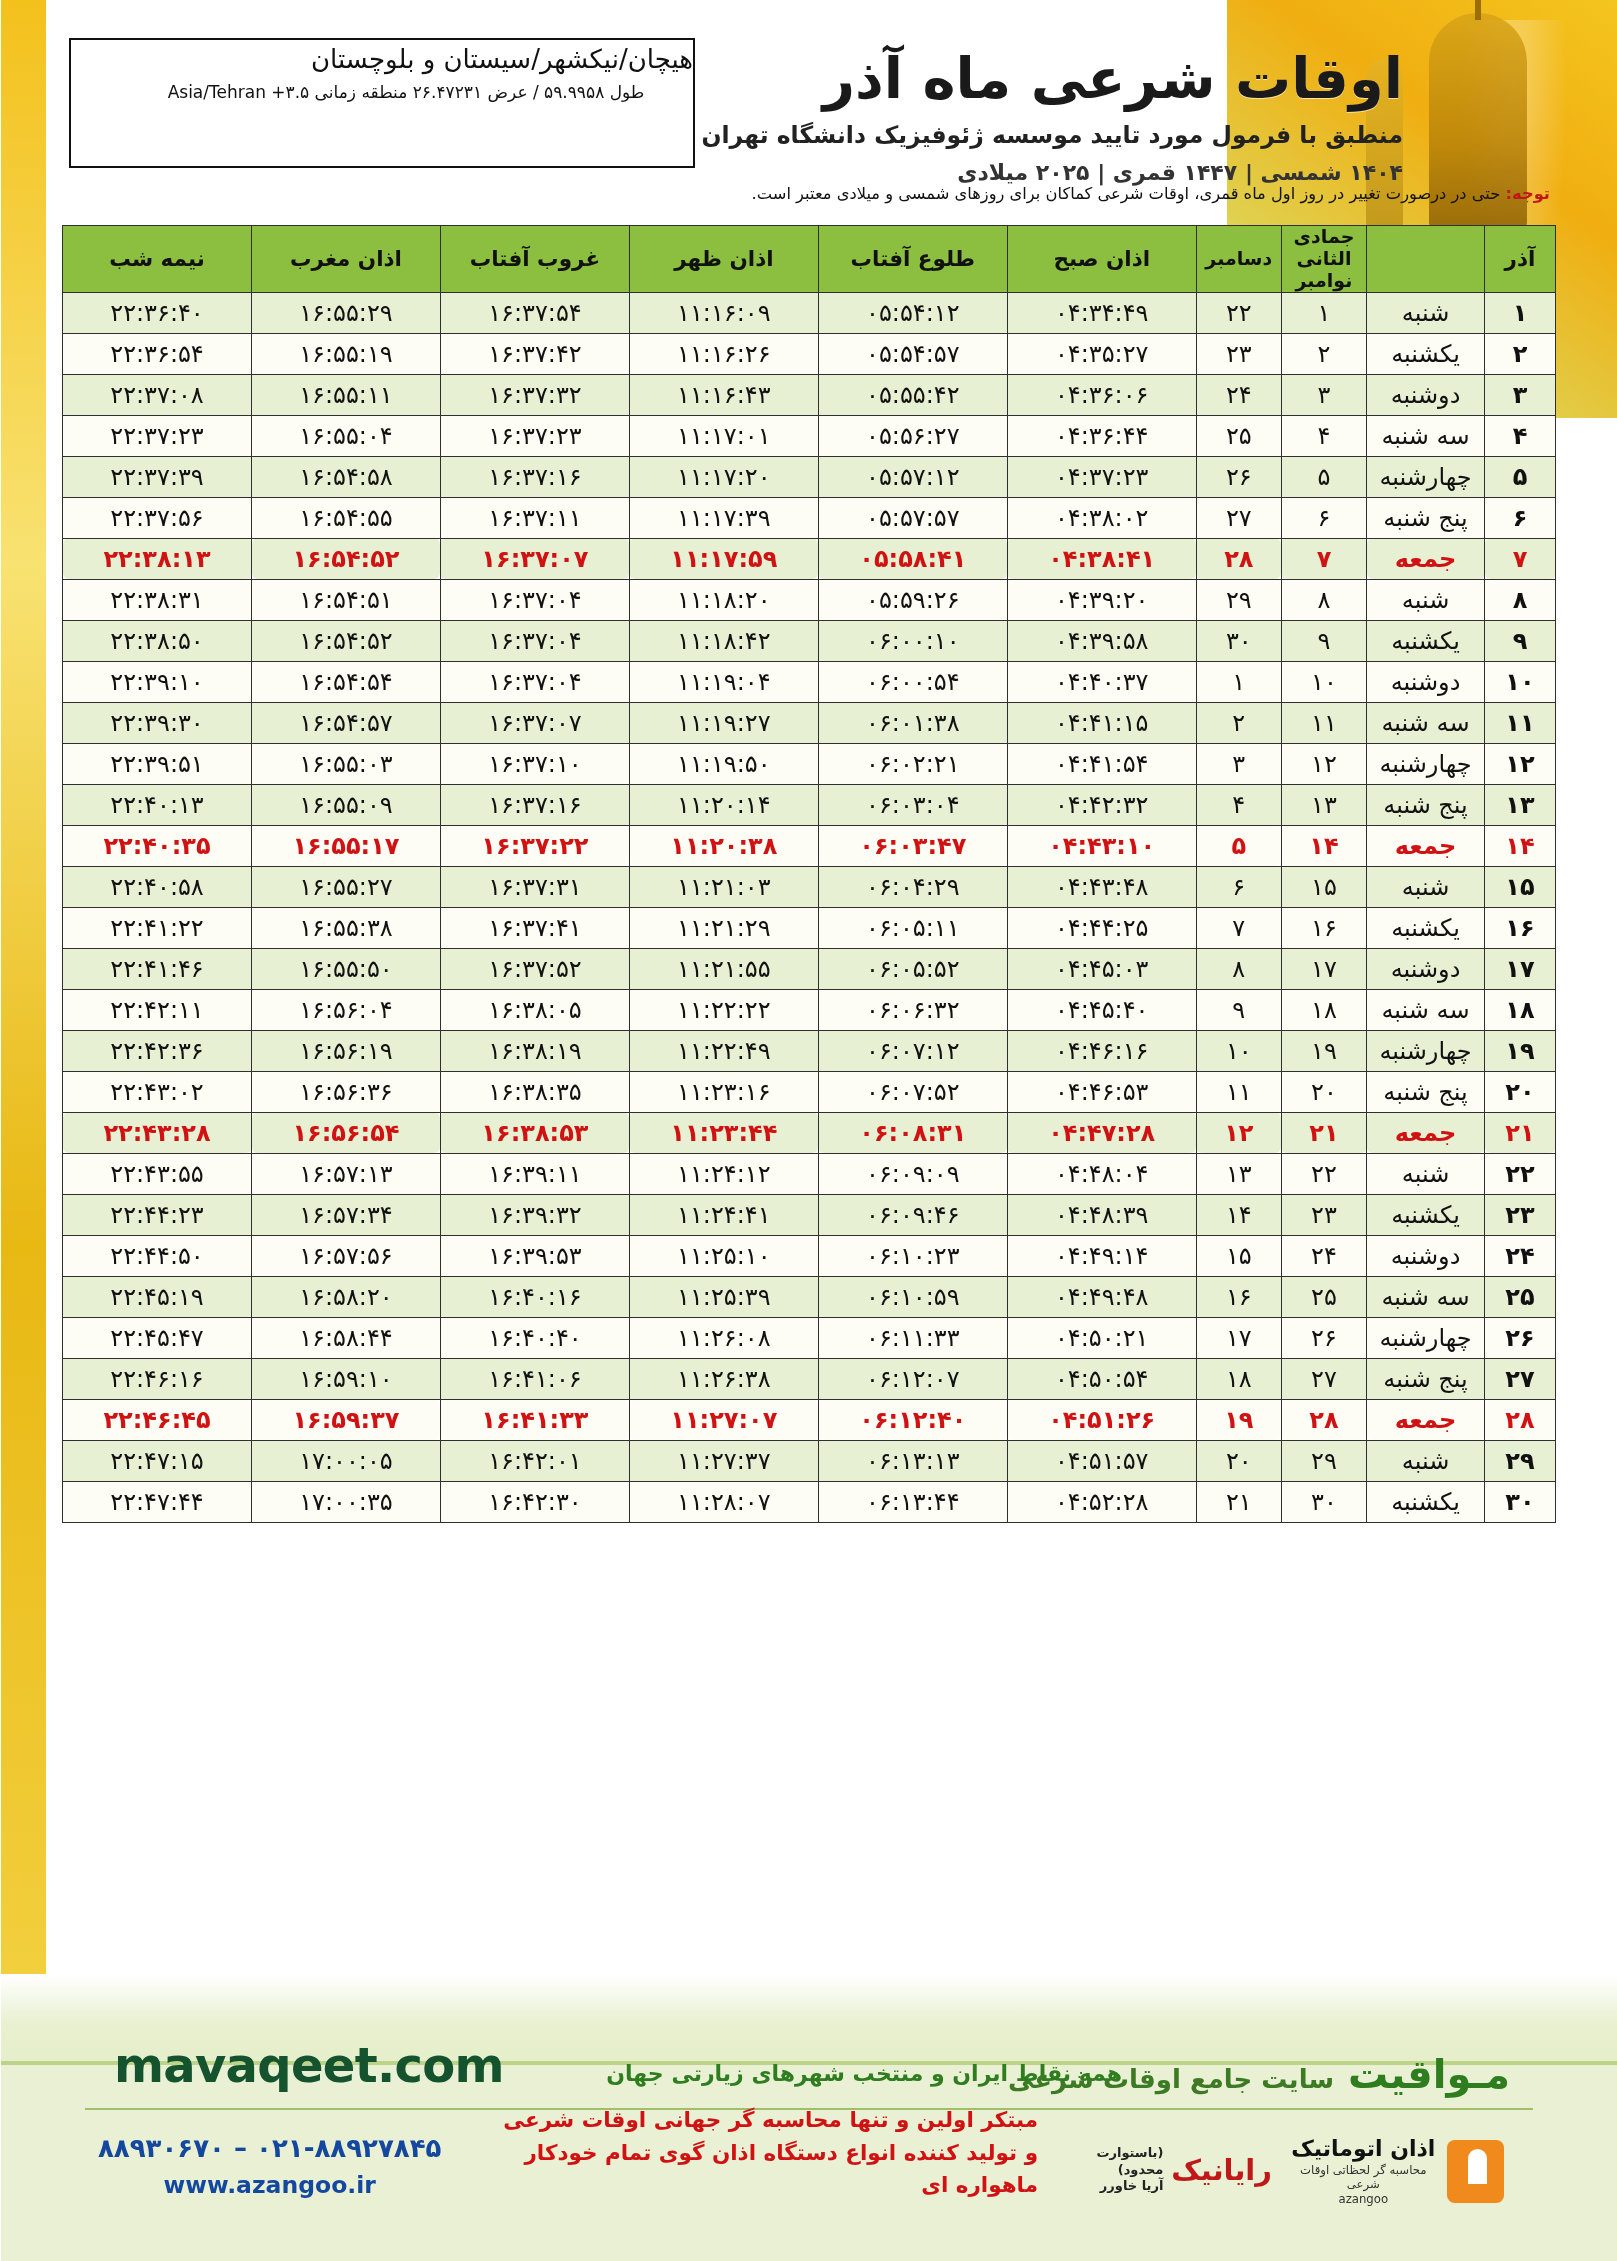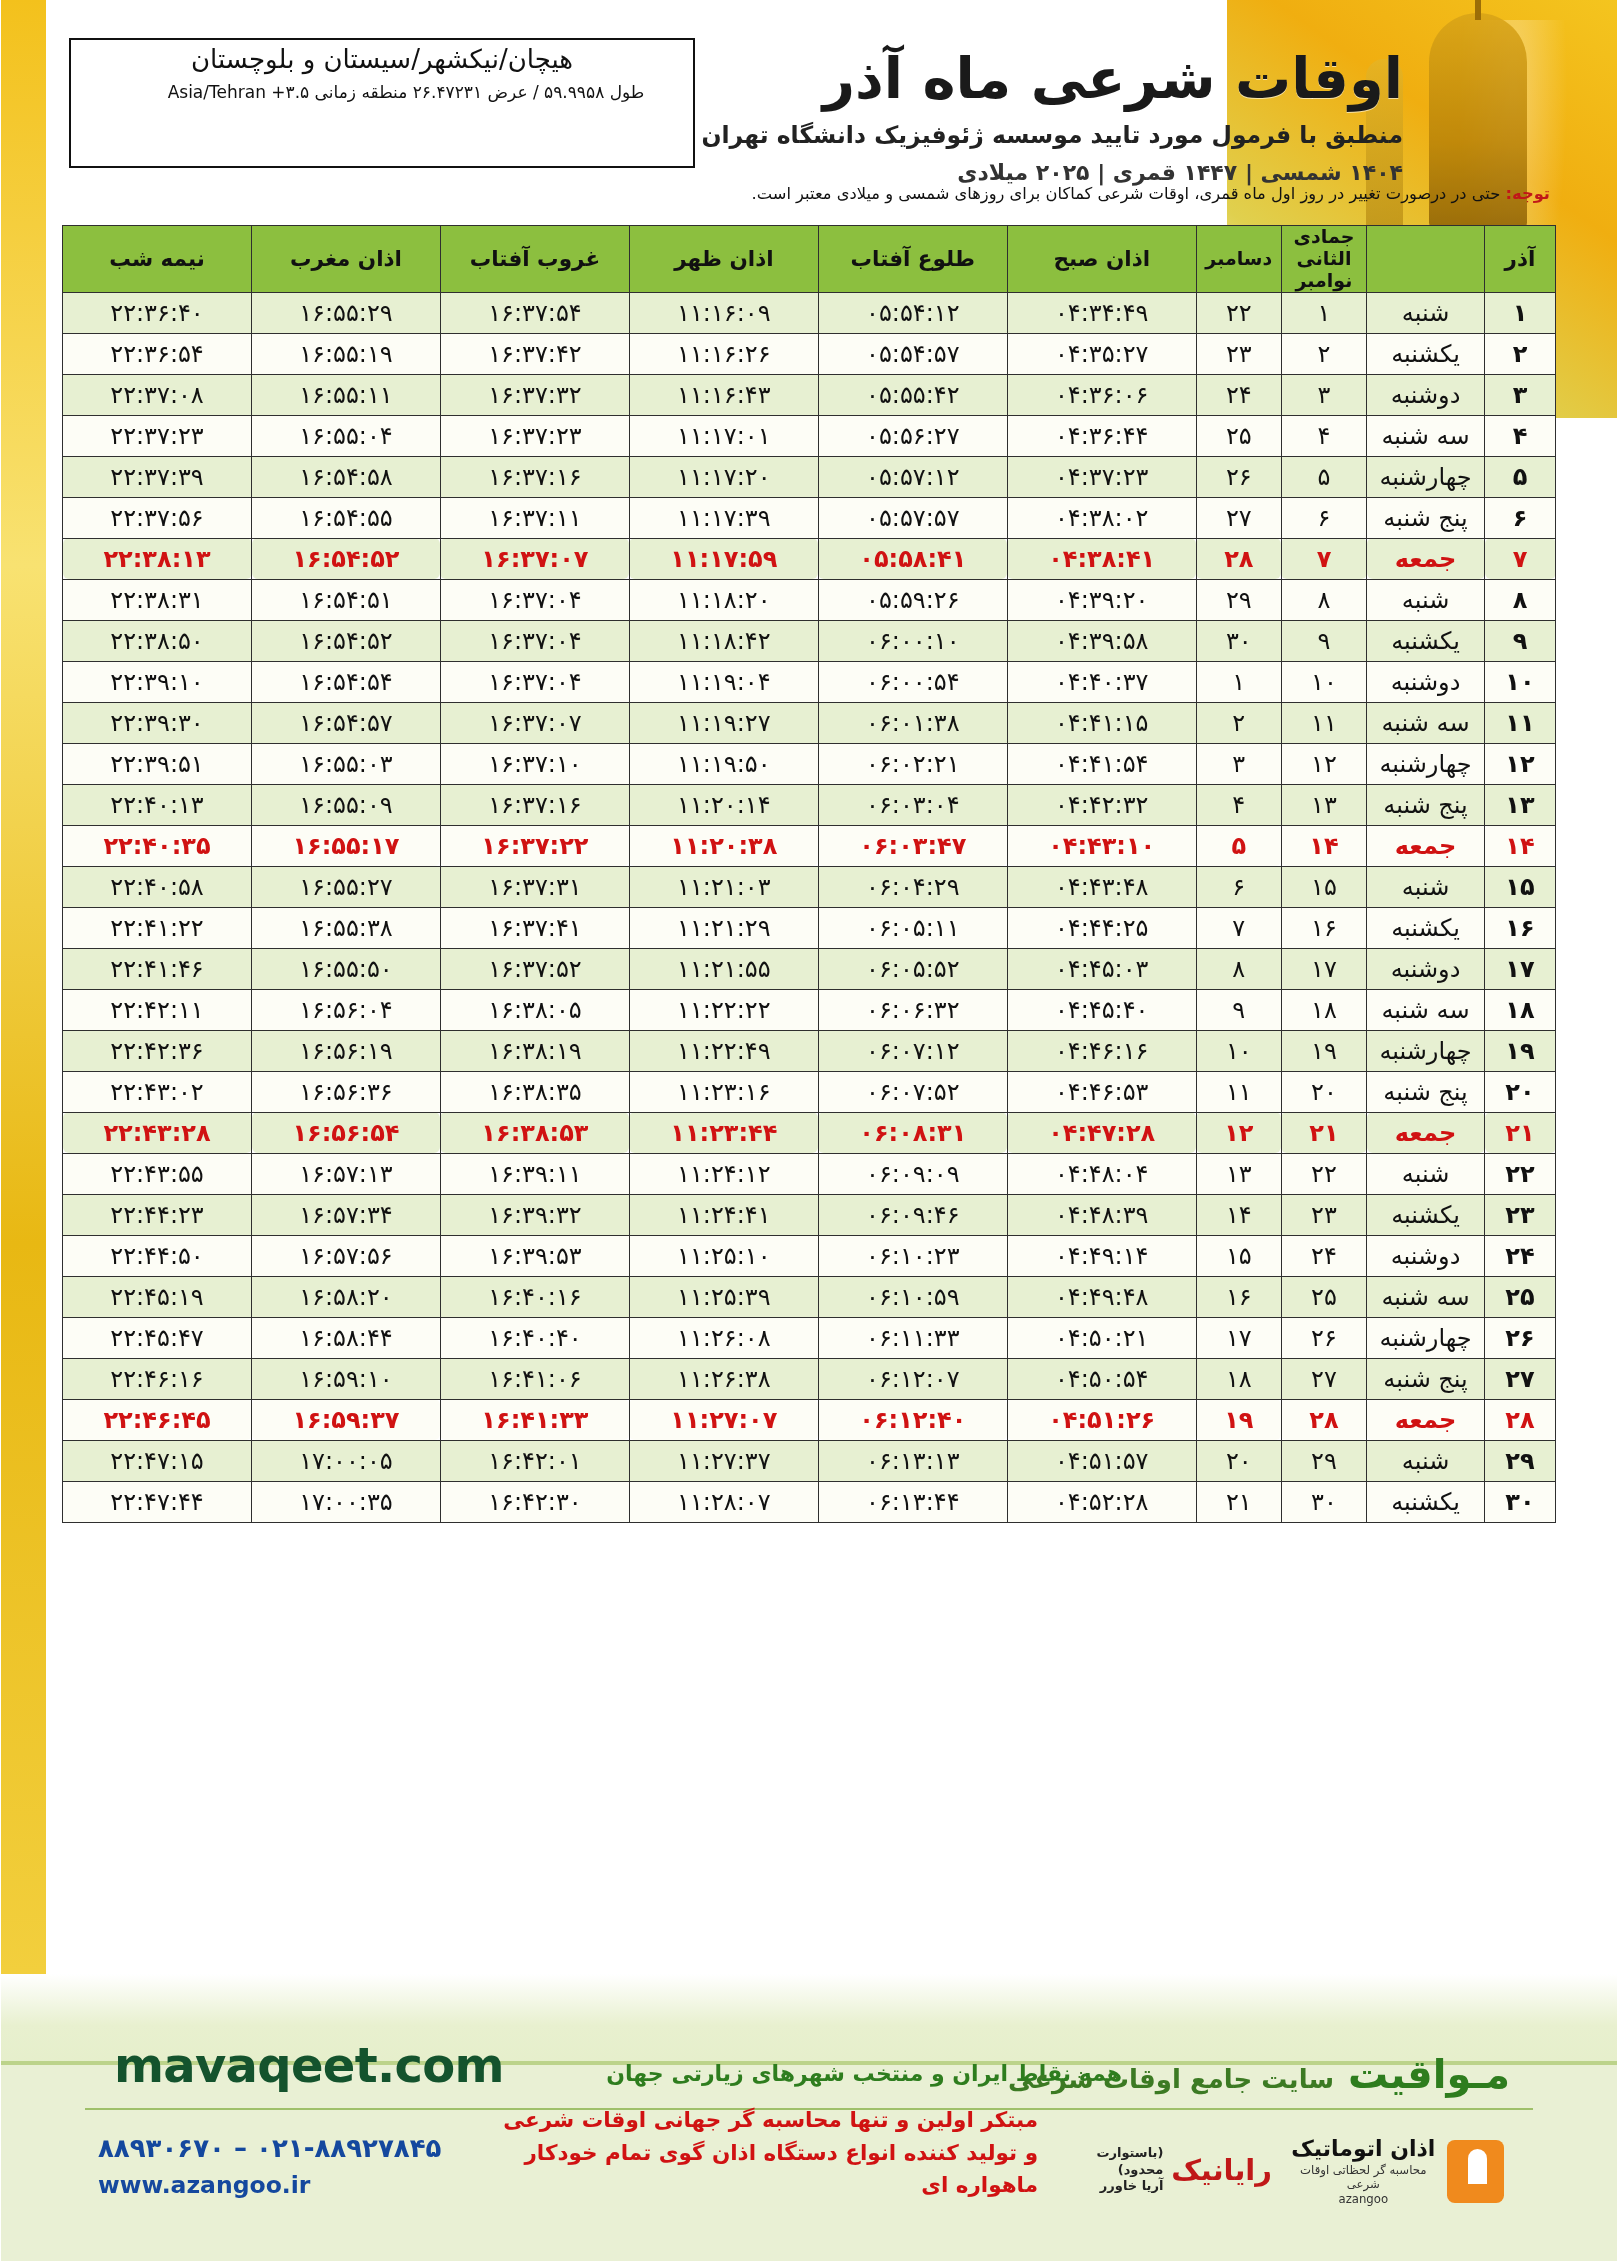--- a/index.html
+++ b/index.html
@@ -56,21 +56,21 @@
   .dates{
     position:absolute;right:215px;top:160px;
     font-size:22px;color:#333;font-weight:bold;
   }
   
   .locbox{
     position:absolute;left:69px;top:38px;width:626px;height:130px;
     border:2px solid #111;background:#fff;box-sizing:border-box;text-align:center;
   }
   .loc-city{font-size:35px;font-weight:bold;color:#111;margin-top:9px;}
-  .loc-sub{font-size:26px;color:#111;margin-top:3.9px;}
+  .loc-sub{font-size:26px;color:#111;margin-top:3.9px;text-align:right;}
   .loc-geo{font-size:17px;color:#111;margin-top:7.8px;margin-left:48px;}
   
   .note{
     position:absolute;left:69px;top:184px;width:1481px;text-align:right;
     font-size:16.3px;color:#111;
   }
   .note b{color:#c01818;}
   
   table.prayer{
     position:absolute;left:62px;top:225px;width:1494px;
@@ -109,21 +109,21 @@
   }
   .footer-fa .thin{font-size:26px;font-weight:bold;color:#3c7a23;}
   .footer-mid{
     position:absolute;right:496px;bottom:175px;
     font-size:22px;font-weight:bold;color:#2e7d1e;
   }
   .sep-line{
     position:absolute;left:85px;right:85px;bottom:151px;height:2px;background:#9fc06a;
   }
   .phone{
-    position:absolute;left:98px;bottom:59px;text-align:left;
+    position:absolute;left:98px;bottom:59px;text-align:center;
     font-size:26px;font-weight:bold;color:#14489e;line-height:1.45;
   }
   .phone .web{font-size:23.5px;}
   .slogan{
     position:absolute;left:483px;bottom:60px;text-align:right;width:555px;
     font-size:21.5px;font-weight:bold;color:#d01212;line-height:1.5;direction:rtl;
   }
   .brand-azan{
     position:absolute;right:114px;bottom:51px;width:215px;height:78px;
     display:flex;align-items:center;gap:9px;direction:rtl;text-align:center;

